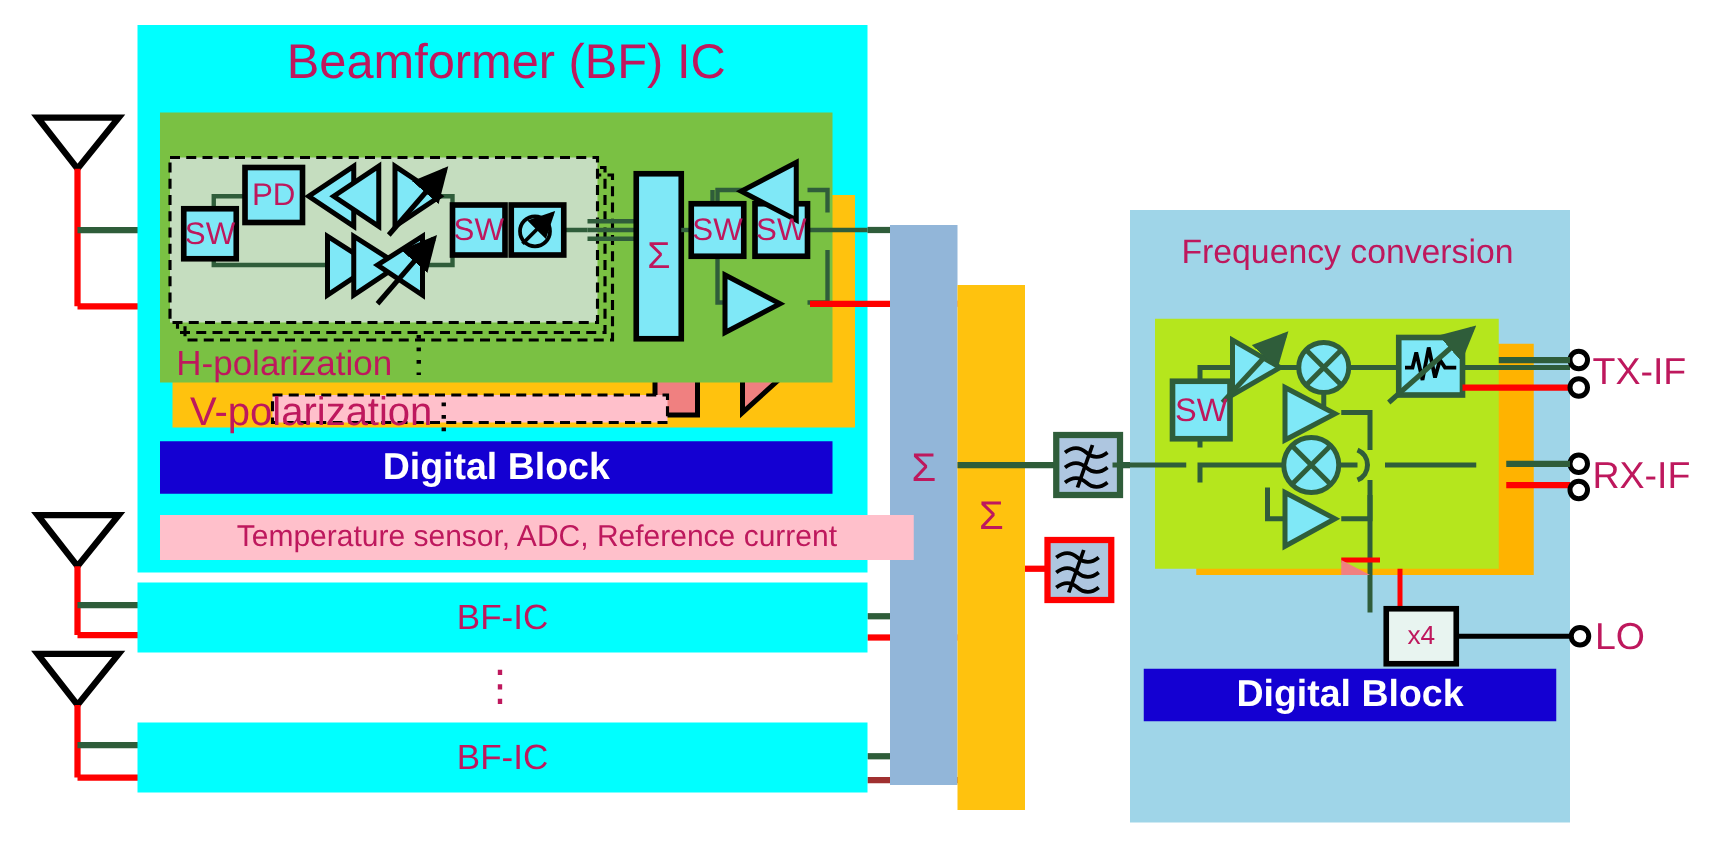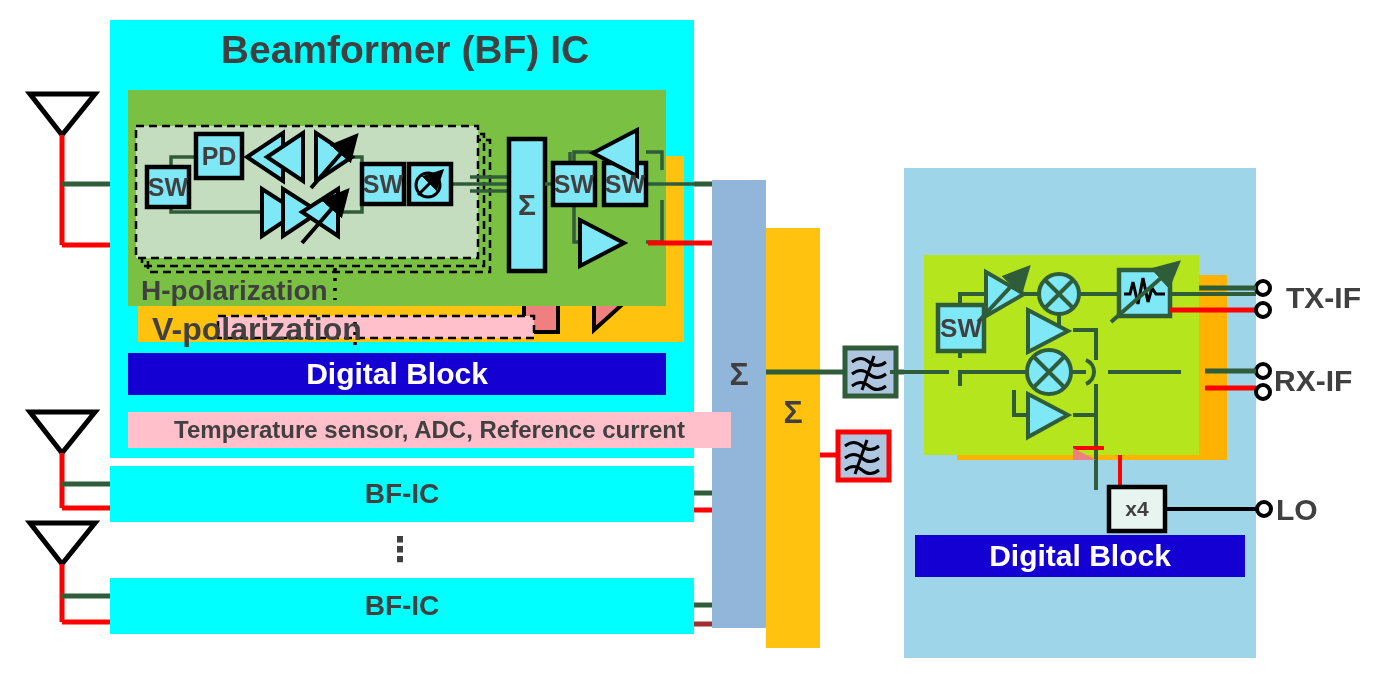--- a/index.html
+++ b/index.html
@@ -3,21 +3,21 @@
 <meta charset="utf-8">
 <title>Phased Array Block Diagram</title>
 <style>
   html,body{margin:0;padding:0;background:#ffffff;}
   body{width:1386px;height:682px;position:relative;overflow:hidden;
        font-family:"Liberation Sans","DejaVu Sans",sans-serif;}
   #root{position:absolute;left:0;top:0;width:1386px;height:682px;}
   .abs{position:absolute;box-sizing:border-box;}
   .ctr{display:flex;align-items:center;justify-content:center;text-align:center;}
   svg{display:block;}
-  .lbl{font-weight:bold;color:#404040;white-space:nowrap;}
+  .lbl{font-weight:normal;color:#be185d;white-space:nowrap;}
 </style>
 </head>
 <body>
 
 <div id="root">
 
   <svg class="abs" style="left:0;top:0;" width="1386" height="682">
     <defs>
       <marker id="arrH" markerWidth="7" markerHeight="7" refX="6" refY="3.5" orient="auto">
         <path d="M0,0 L7,3.5 L0,7 z" fill="#2f5d3a"></path>
@@ -278,24 +278,25 @@
   <div class="abs ctr lbl" style="left:128px;top:412px;width:603px;height:36px;background:#ffc0cb;
        font-size:24px;">Temperature sensor, ADC, Reference current</div>
 
   <div class="abs ctr lbl" style="left:110px;top:466px;width:584px;height:56px;font-size:28px;">BF-IC</div>
   <div class="abs ctr lbl" style="left:110px;top:578px;width:584px;height:56px;font-size:28px;">BF-IC</div>
   <div class="abs ctr lbl" style="left:370px;top:528px;width:60px;height:44px;font-size:34px;line-height:0.8;">⋮</div>
 
   <div class="abs lbl ctr" style="left:712px;top:352px;width:54px;height:44px;font-size:32px;">Σ</div>
   <div class="abs lbl ctr" style="left:766px;top:390px;width:54px;height:44px;font-size:32px;">Σ</div>
 
+  <div class="abs lbl ctr" style="left:928px;top:184px;width:300px;height:34px;font-size:27px;">Frequency conversion</div>
 
   <div class="abs lbl ctr" style="left:938px;top:305px;width:46px;height:46px;font-size:26px;">SW</div>
   <div class="abs lbl ctr" style="left:1109px;top:487px;width:56px;height:44px;font-size:21px;">x4</div>
 
   <div class="abs ctr" style="left:915px;top:535px;width:330px;height:42px;background:#1400d2;
        color:#fff;font-size:30px;font-weight:bold;">Digital Block</div>
 
-  <div class="abs lbl" style="left:1274px;top:281px;font-size:30px;margin-left:12px;">TX-IF</div>
+  <div class="abs lbl" style="left:1274px;top:281px;font-size:30px;">TX-IF</div>
   <div class="abs lbl" style="left:1274px;top:364px;font-size:30px;">RX-IF</div>
   <div class="abs lbl" style="left:1276px;top:493px;font-size:30px;">LO</div>
 
 </div>
 
 </body></html>

